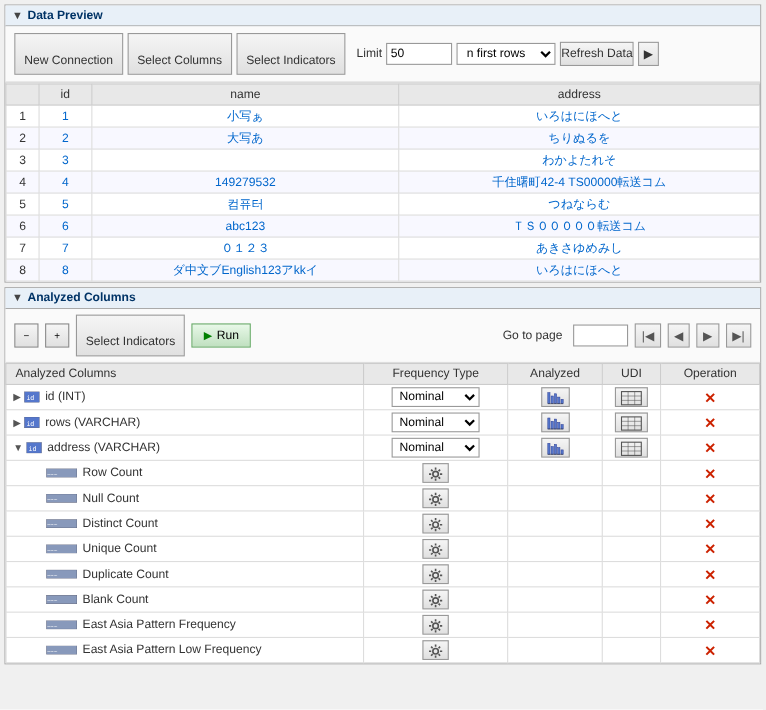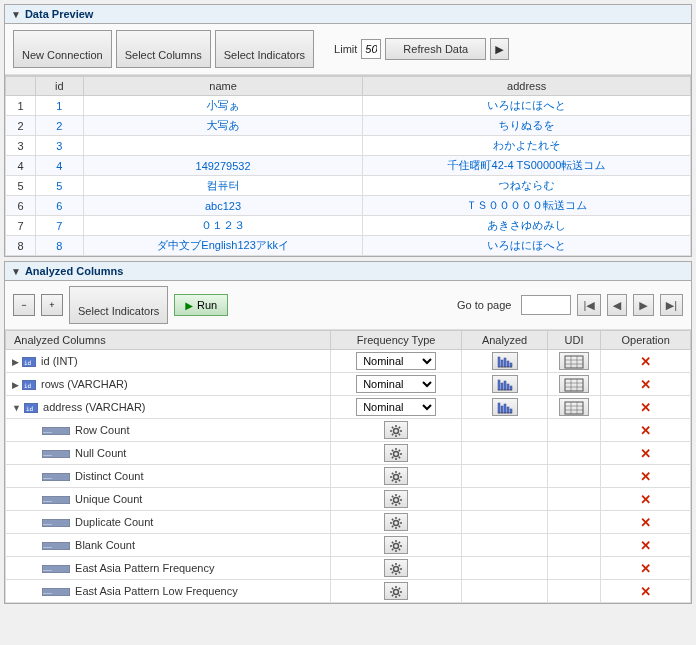--- a/index.html
+++ b/index.html
@@ -81,45 +81,44 @@
       font-size: 11px;
       cursor: pointer;
       height: 22px;
       color: #333;
       white-space: nowrap;
     }
 
     .limit-label {
       font-size: 11px;
       color: #333;
-      margin-left: 16px;
+      margin-left: 6px;
     }
 
     .limit-input {
       border: 1px solid #999;
-      width: 20px;
+      width: 60px;
       padding: 1px 3px;
       font-size: 11px;
       height: 20px;
-      font-style: italic;
     }
 
     .rows-select {
       border: 1px solid #999;
       background: white;
       padding: 1px 4px;
       font-size: 11px;
       height: 20px;
       min-width: 90px;
     }
 
     .refresh-btn {
       background: linear-gradient(to bottom, #f5f5f5, #e0e0e0);
       border: 1px solid #999;
-      padding: 2px 17px;
+      padding: 2px 0;
       font-size: 11px;
       cursor: pointer;
       height: 22px;
     }
 
     
     .data-table-container {
       overflow-x: auto;
       border-top: 1px solid #ccc;
     }
@@ -318,20 +317,23 @@
   </div>
 
   <div class="top-section">
 
     <div class="toolbar-row">
       <button class="btn">New Connection</button>
       <button class="btn">Select Columns</button>
       <button class="btn">Select Indicators</button>
       <span class="limit-label">Limit</span>
       <input class="limit-input" type="text" value="50" style="">
+      <select class="rows-select">
+        <option>n first rows</option>
+      </select>
       <button class="refresh-btn btn">Refresh Data</button>
       <button class="btn" style="padding:2px 4px; min-width:18px;">▶</button>
     </div>
   </div>
 
   <div class="data-table-container">
     <table class="data-table">
       <thead>
         <tr>
           <th></th>

